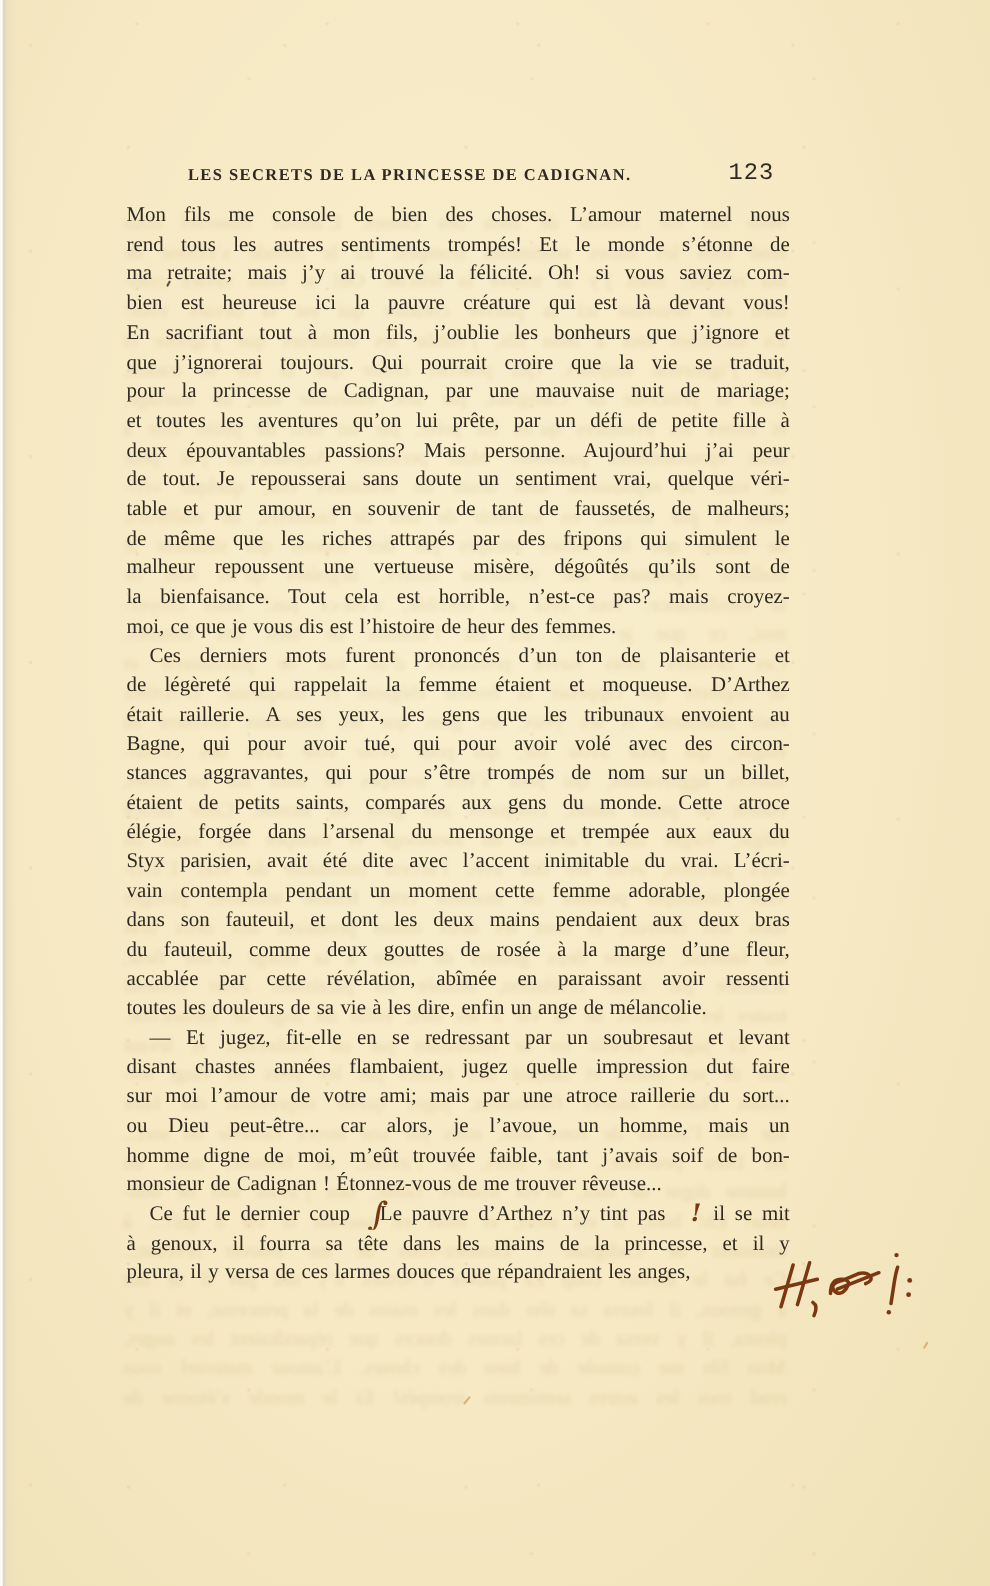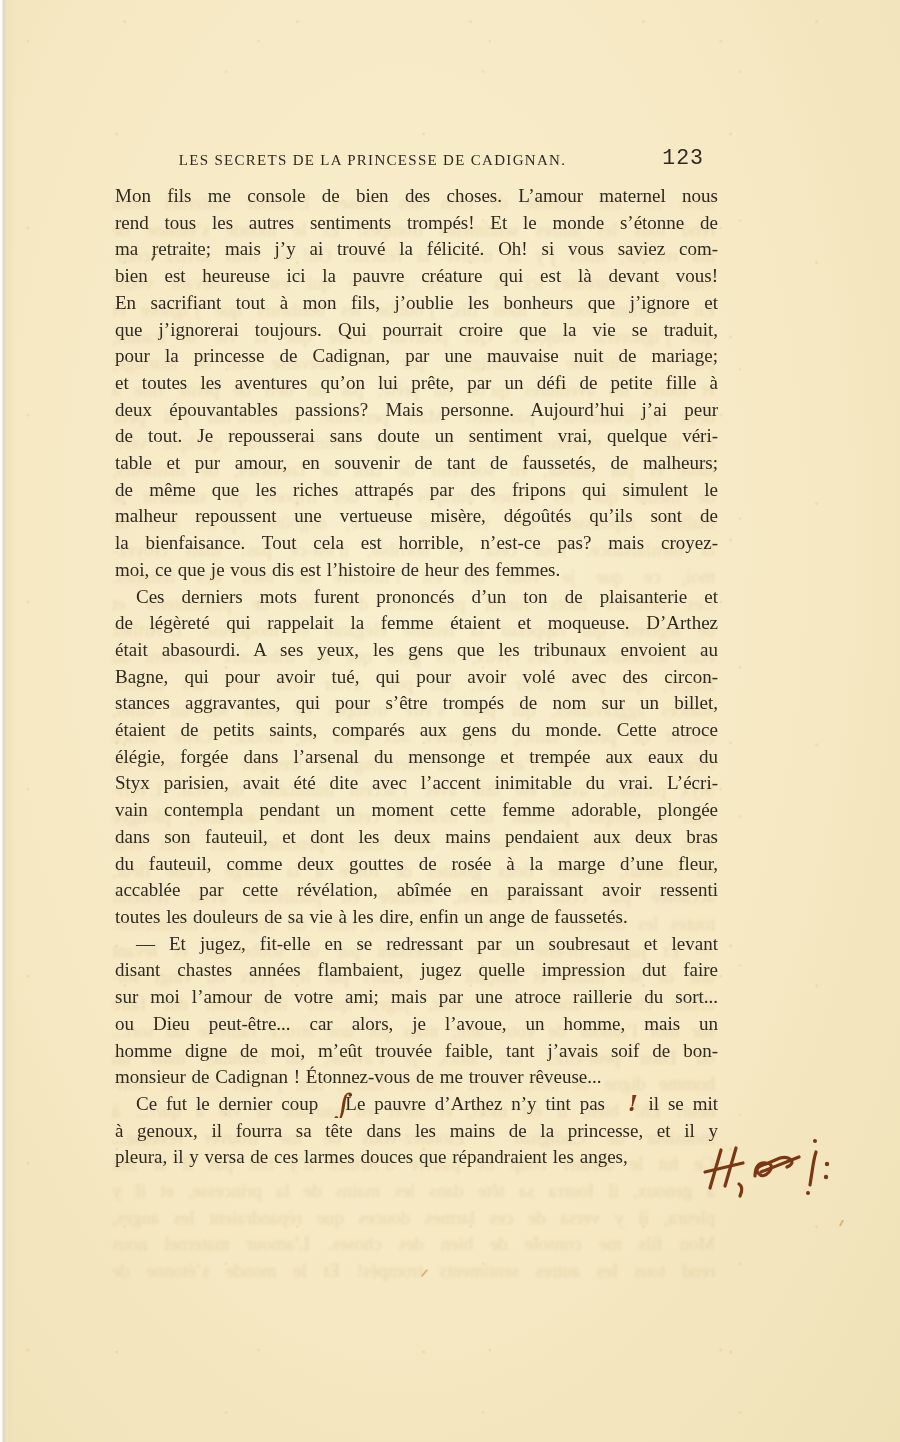--- a/index.html
+++ b/index.html
@@ -36,21 +36,21 @@
   }
   .showthrough .gline{
     font-size:18.6px;line-height:26.7px;white-space:nowrap;overflow:hidden;
     text-align:justify;text-align-last:justify;
   }
 
   
   .header{position:absolute;left:115px;top:148px;width:603px;height:30px;}
   .running-title{
     text-align:center;padding-right:88px;
-    font-size:15px;font-weight:400;letter-spacing:1.3px;
+    font-size:15px;font-weight:700;letter-spacing:1.3px;
     padding-top:4px;
   }
   .folio{
     position:absolute;right:14px;top:-2px;
     font-size:21.5px;letter-spacing:1px;font-family:Liberation Mono, monospace;
   }
 
   
   .text-block{
     position:absolute;left:115px;top:183px;width:603px;
@@ -149,31 +149,31 @@
         <div class="line">de tout. Je repousserai sans doute un sentiment vrai, quelque véri-</div>
         <div class="line">table et pur amour, en souvenir de tant de faussetés, de malheurs;</div>
         <div class="line">de même que les riches attrapés par des fripons qui simulent le</div>
         <div class="line">malheur repoussent une vertueuse misère, dégoûtés qu’ils sont de</div>
         <div class="line">la bienfaisance. Tout cela est horrible, n’est-ce pas? mais croyez-</div>
         <div class="line lastline">moi, ce que je vous dis est l’histoire de heur des femmes.</div>
       </div>
       <div class="para indent">
         <div class="line">Ces derniers mots furent prononcés d’un ton de plaisanterie et</div>
         <div class="line">de légèreté qui rappelait la femme étaient et moqueuse. D’Arthez</div>
-        <div class="line">était abasourdi. A ses yeux, les gens que les tribunaux envoient au</div>
+        <div class="line">était raillerie. A ses yeux, les gens que les tribunaux envoient au</div>
         <div class="line">Bagne, qui pour avoir tué, qui pour avoir volé avec des circon-</div>
         <div class="line">stances aggravantes, qui pour s’être trompés de nom sur un billet,</div>
         <div class="line">étaient de petits saints, comparés aux gens du monde. Cette atroce</div>
         <div class="line">élégie, forgée dans l’arsenal du mensonge et trempée aux eaux du</div>
         <div class="line">Styx parisien, avait été dite avec l’accent inimitable du vrai. L’écri-</div>
         <div class="line">vain contempla pendant un moment cette femme adorable, plongée</div>
         <div class="line">dans son fauteuil, et dont les deux mains pendaient aux deux bras</div>
         <div class="line">du fauteuil, comme deux gouttes de rosée à la marge d’une fleur,</div>
         <div class="line">accablée par cette révélation, abîmée en paraissant avoir ressenti</div>
-        <div class="line lastline">toutes les douleurs de sa vie à les dire, enfin un ange de faussetés.</div>
+        <div class="line lastline">toutes les douleurs de sa vie à les dire, enfin un ange de mélancolie.</div>
       </div>
       <div class="para indent">
         <div class="line">— Et jugez, fit-elle en se redressant par un soubresaut et levant</div>
         <div class="line">disant chastes années flambaient, jugez quelle impression dut faire</div>
         <div class="line">sur moi l’amour de votre ami; mais par une atroce raillerie du sort...</div>
         <div class="line">ou Dieu peut-être... car alors, je l’avoue, un homme, mais un</div>
         <div class="line">homme digne de moi, m’eût trouvée faible, tant j’avais soif de bon-</div>
         <div class="line lastline">monsieur de Cadignan ! Étonnez-vous de me trouver rêveuse...</div>
       </div>
       <div class="para indent">

